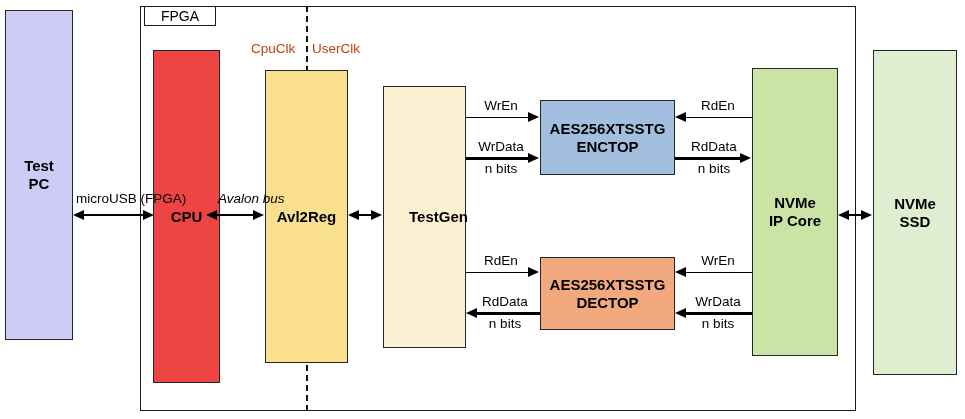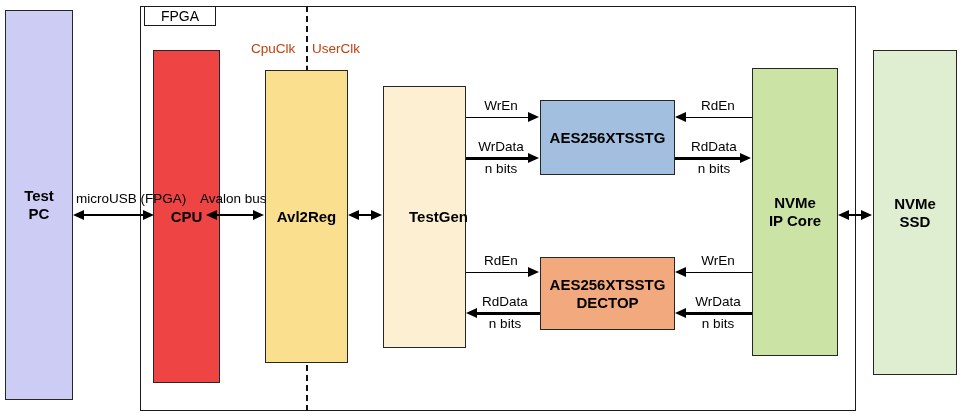--- a/index.html
+++ b/index.html
@@ -37,21 +37,21 @@
 
   <div class="frame" style="left:140px;top:6px;width:716px;height:405px;"></div>
   <div class="frame-label" style="left:144px;top:6px;width:72px;height:20px;">
     <span>FPGA</span>
   </div>
 
   <div class="vdash" style="left:306px;top:6px;height:405px;"></div>
   <div class="clk" style="left:251px;top:41px;">CpuClk</div>
   <div class="clk" style="left:312px;top:41px;">UserClk</div>
 
-  <div class="blk" style="left:5px;top:10px;width:68px;height:390px;background:#ccccf5;">
+  <div class="blk" style="left:5px;top:10px;width:68px;height:330px;background:#ccccf5;">
     <div>
       <span>Test</span>
       <span>PC</span>
     </div>
   </div>
 
   <div class="blk" style="left:153px;top:50px;width:67px;height:333px;background:#ef4444;">
     <div>
       <span>CPU</span>
     </div>
@@ -65,20 +65,21 @@
 
   <div class="blk" style="left:383px;top:86px;width:83px;height:262px;background:#fdf0d2;padding-left:28px;">
     <div>
       <span>TestGen</span>
     </div>
   </div>
 
   <div class="blk" style="left:540px;top:100px;width:135px;height:75px;background:#a3bfe0;">
     <div>
       <span>AES256XTSSTG</span>
+      <span>ENCTOP</span>
     </div>
   </div>
 
   <div class="blk" style="left:540px;top:257px;width:135px;height:73px;background:#f2a97e;">
     <div>
       <span>AES256XTSSTG</span>
       <span>DECTOP</span>
     </div>
   </div>
 
@@ -100,21 +101,21 @@
   <div class="arrow left" style="left:73px;top:209.5px;"></div>
   <div class="arrow right" style="left:143px;top:209.5px;"></div>
   <div class="lbl two" style="left:76px;top:191px;width:76px;">
     <span>microUSB</span>
     <span>(FPGA)</span>
   </div>
 
   <div class="hline" style="left:217px;top:214px;width:37px;"></div>
   <div class="arrow left" style="left:206px;top:209.5px;"></div>
   <div class="arrow right" style="left:253px;top:209.5px;"></div>
-  <div class="lbl two" style="left:200px;top:191px;width:54px;">
+  <div class="lbl two" style="left:218px;top:191px;width:54px;font-style:italic;">
     <span>Avalon</span>
     <span>bus</span>
   </div>
 
   <div class="hline" style="left:359px;top:214px;width:13px;"></div>
   <div class="arrow left" style="left:348px;top:209.5px;"></div>
   <div class="arrow right" style="left:371px;top:209.5px;"></div>
 
   <div class="hline" style="left:466px;top:116.5px;width:63px;"></div>
   <div class="arrow right" style="left:528px;top:112px;"></div>

